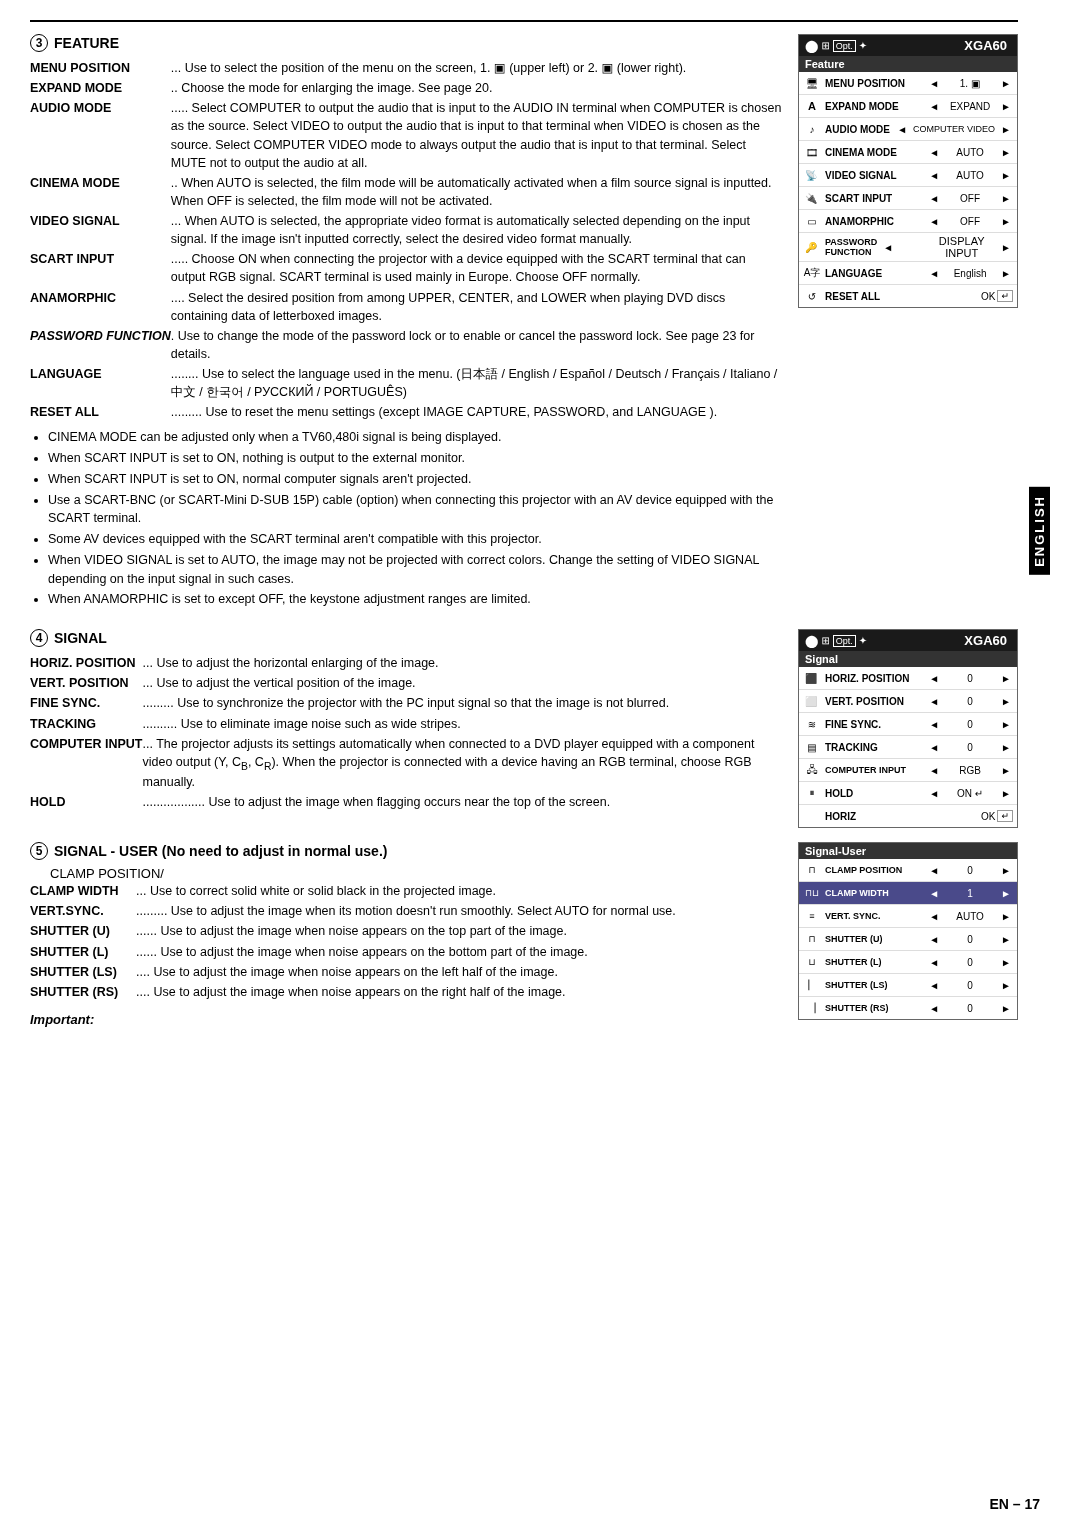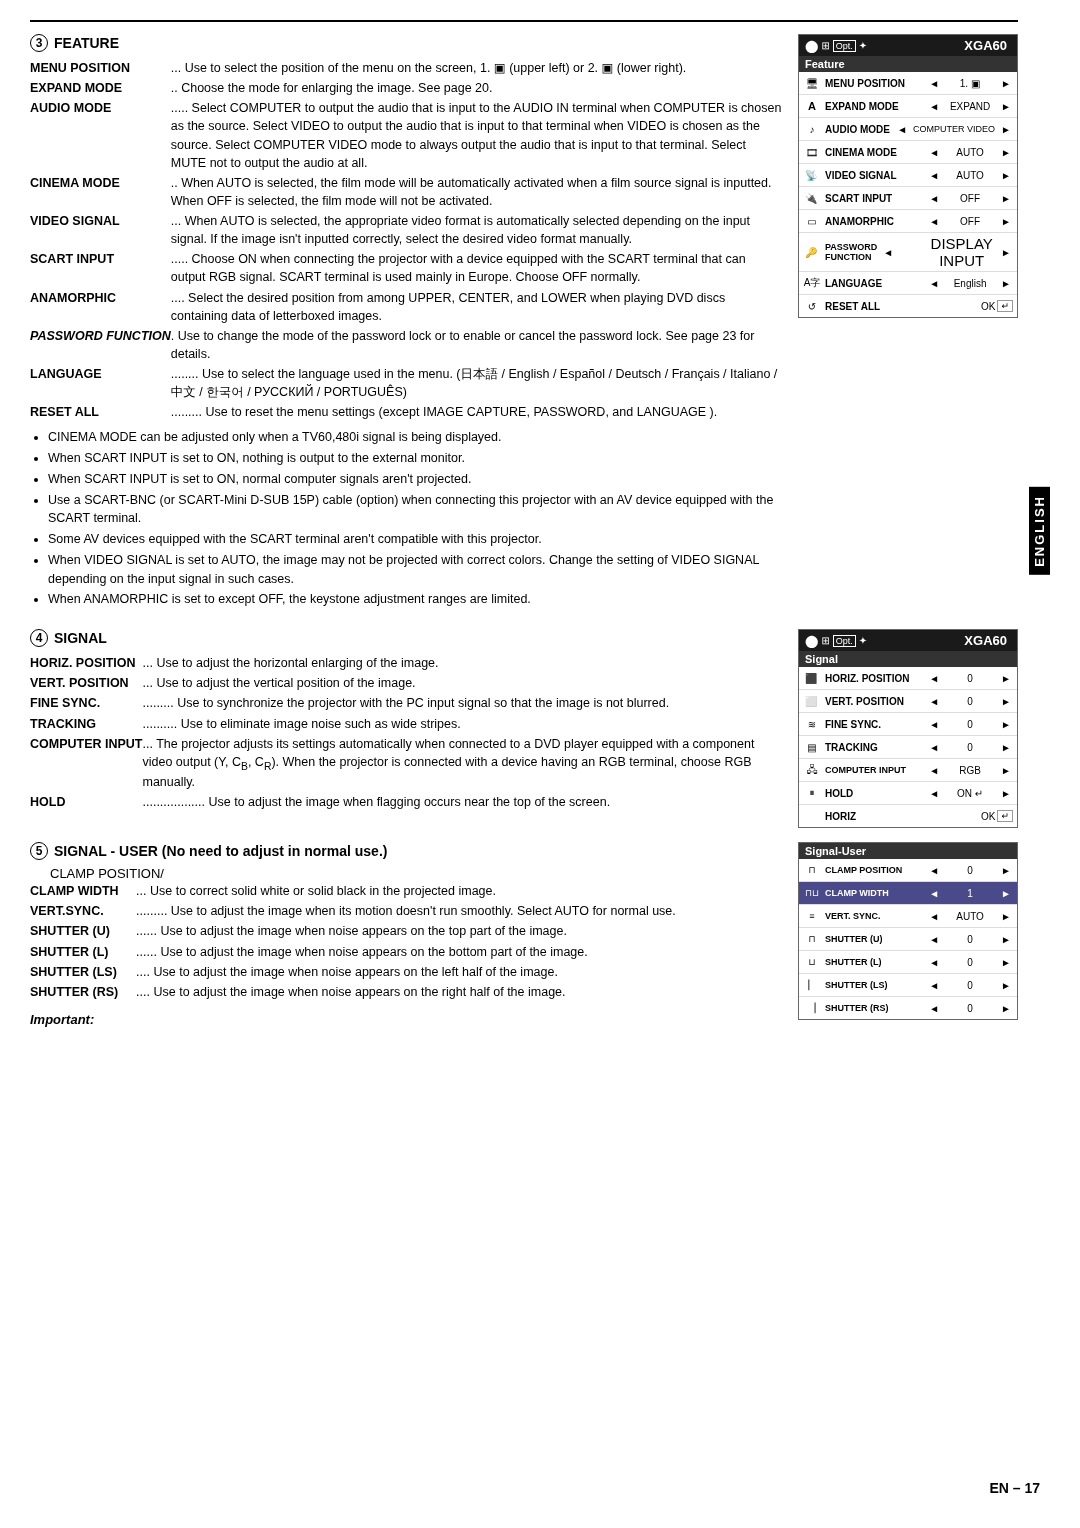--- a/index.html
+++ b/index.html
@@ -214,21 +214,21 @@
 
     .important-label {
       font-weight: bold;
       font-style: italic;
       margin-bottom: 0;
     }
 
     
     .page-footer {
       position: absolute;
-      bottom: 32px;
+      bottom: 16px;
       right: 40px;
       font-weight: bold;
       font-size: 14px;
     }
 
     
     .top-border {
       border-top: 2px solid #000;
       margin-bottom: 12px;
     }
@@ -403,21 +403,21 @@
             <span class="menu-row-icon">▭</span>
             <span class="menu-row-label">ANAMORPHIC</span>
             <span class="menu-row-arrow-left">◄</span>
             <span class="menu-row-value">OFF</span>
             <span class="menu-row-arrow-right">►</span>
           </div>
           <div class="menu-row">
             <span class="menu-row-icon">🔑</span>
             <span class="menu-row-label" style="font-size:9px;">PASSWORD FUNCTION</span>
             <span class="menu-row-arrow-left">◄</span>
-            <span class="menu-row-value" style="font-size:15px;margin-left:29px;">DISPLAY INPUT</span>
+            <span class="menu-row-value" style="font-size:11px;margin-left:29px;">DISPLAY INPUT</span>
             <span class="menu-row-arrow-right">►</span>
           </div>
           <div class="menu-row">
             <span class="menu-row-icon">A字</span>
             <span class="menu-row-label">LANGUAGE</span>
             <span class="menu-row-arrow-left">◄</span>
             <span class="menu-row-value">English</span>
             <span class="menu-row-arrow-right">►</span>
           </div>
           <div class="menu-ok-row">

